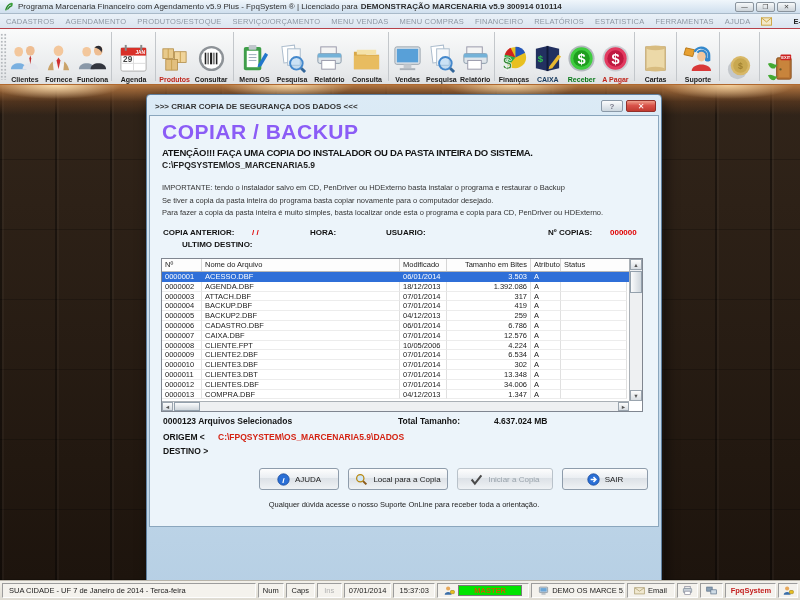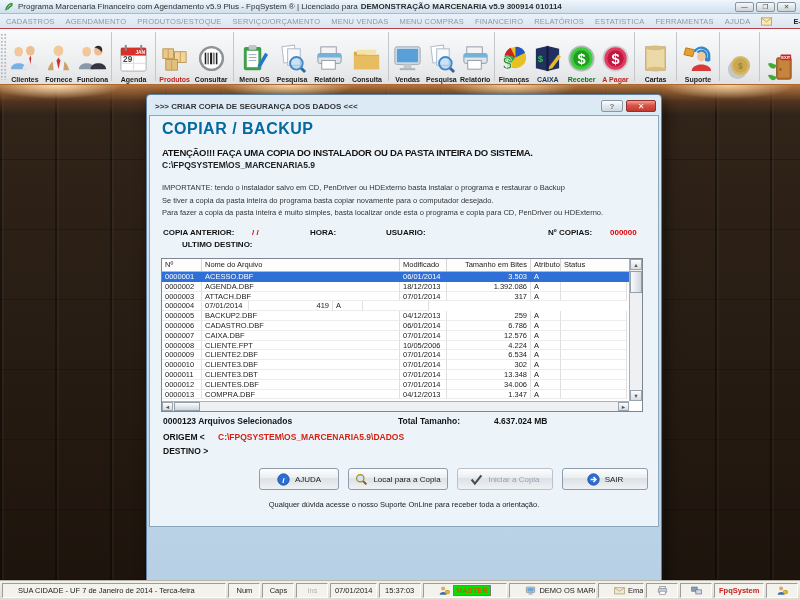--- a/index.html
+++ b/index.html
@@ -68,22 +68,22 @@
   .dlg-btns { margin-left:auto; display:flex; gap:3px; }
   .dlg-help { width:22px; height:12px; border:1px solid #8a99a8; border-radius:2px;
     background:linear-gradient(#fbfcfd,#ccd6de); color:#778; font-size:8px;
     text-align:center; line-height:11px; }
   .dlg-close { width:30px; height:12px; border:1px solid #92302a; border-radius:2px;
     background:linear-gradient(#f0a08c,#d9534a 45%,#c13a30); color:#fff; font-size:8px;
     font-weight:bold; text-align:center; line-height:11px; }
   .dlg-body { position:relative; height:412px; background:#ecf4fa;
     border:1px solid #8aa6bd; overflow:hidden; }
 
-  .dlg-h1 { position:absolute; top:4px; left:12px; font-size:16px; font-weight:bold;
-    color:#0369a1; letter-spacing:0.5px; }
+  .dlg-h1 { position:absolute; top:4px; left:12px; font-size:21px; font-weight:bold;
+    color:#8b5cf6; letter-spacing:0.5px; }
   .dlg-attn { position:absolute; top:31px; left:12px; font-size:9.5px; font-weight:bold;
     color:#141414; letter-spacing:-0.3px; }
   .dlg-syspath { position:absolute; top:44px; left:12px; font-size:8.5px; font-weight:bold; color:#222; }
   .dlg-info { position:absolute; top:66px; left:12px; font-size:7.5px; color:#333; line-height:12.5px; }
   .dlg-info span { display:block; }
 
   .meta { position:absolute; font-size:8px; font-weight:bold; color:#111; }
   .meta.val { color:#e00000; }
 
   
@@ -125,21 +125,21 @@
   .b-help{width:80px;} .b-local{width:100px;} .b-start{width:96px;} .b-exit{width:86px;}
 
   .dlg-note { position:absolute; top:384px; left:0; width:100%; text-align:center;
     font-size:7.5px; color:#222; }
 
   
   .statusbar { position:absolute; bottom:0; left:0; width:800px; height:20px;
     background:linear-gradient(#f2f0ea,#dedbd2); border-top:1px solid #b8b4aa;
     display:flex; align-items:center; gap:2px; padding:0 2px; font-size:7.5px; color:#222; }
   .seg { height:15px; border:1px solid; border-color:#9c9c9c #fdfdfd #fdfdfd #9c9c9c;
-    background:#f4f2ed; display:flex; align-items:center; padding:0 15px;
+    background:#f4f2ed; display:flex; align-items:center; padding:0 6px;
     white-space:nowrap; overflow:hidden; }
   .seg svg { width:11px; height:11px; flex:0 0 auto; }
   .seg .gray { color:#b2b2b2; }
   .master-box { background:#00e400; border:1px solid #7a7a7a; color:#bf6300;
     font-weight:bold; width:74px; text-align:center; height:11px; line-height:10px;
     margin-left:3px; display:inline-block; }
   .brand { color:#c42020; font-weight:bold; }
 </style>
 </head>
 <body>
@@ -525,20 +525,21 @@
             <div class="trow">
               <div class="tcell c0">0000003</div>
               <div class="tcell c1">ATTACH.DBF</div>
               <div class="tcell c2">07/01/2014</div>
               <div class="tcell c3">317</div>
               <div class="tcell c4">A</div>
               <div class="tcell c5"></div>
             </div>
             <div class="trow">
               <div class="tcell c0">0000004</div>
+              <div class="tcell c1">BACKUP.DBF</div>
               <div class="tcell c2">07/01/2014</div>
               <div class="tcell c3">419</div>
               <div class="tcell c4">A</div>
               <div class="tcell c5"></div>
             </div>
             <div class="trow">
               <div class="tcell c0">0000005</div>
               <div class="tcell c1">BACKUP2.DBF</div>
               <div class="tcell c2">04/12/2013</div>
               <div class="tcell c3">259</div>

